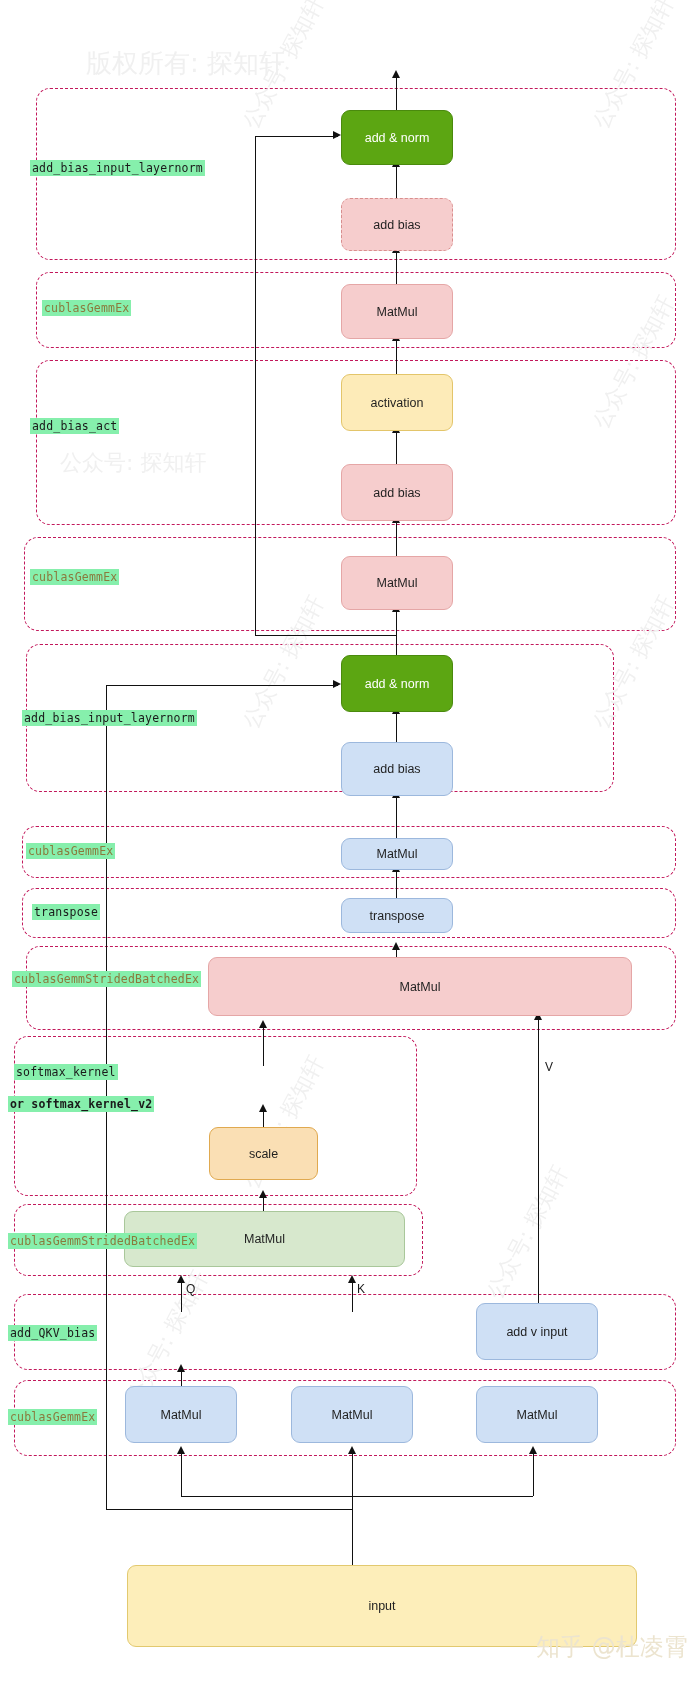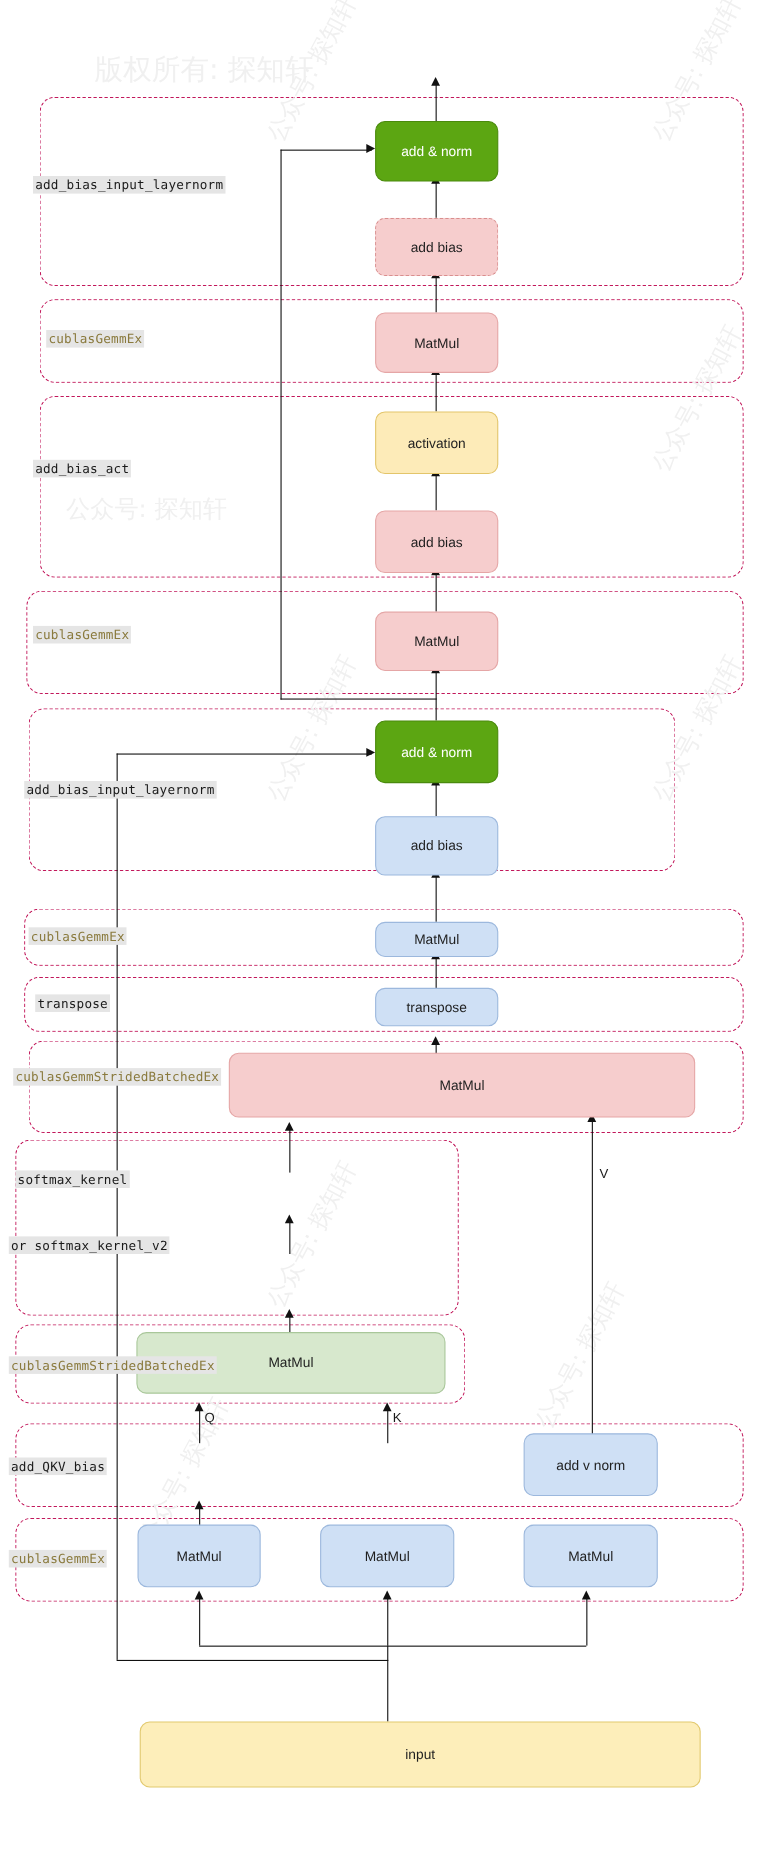--- a/index.html
+++ b/index.html
@@ -14,21 +14,21 @@
     box-sizing:border-box;
     background:transparent;
   }
   .group-label{
     position:absolute;
     font-family:"DejaVu Sans Mono","Liberation Mono",monospace;
     font-size:11.5px;
     letter-spacing:.2px;
     white-space:nowrap;
     color:#1a1a1a;
-    background:#e5e5e5;
+    background:#86efac;
     padding:1px 2px;
     z-index:6;
   }
   .group-label.tan{color:#8a7a3d;}
 
   
   .node{
     position:absolute;
     box-sizing:border-box;
     border-radius:9px;
@@ -130,21 +130,21 @@
   <div class="group-label tan" style="left:26px;top:843px;">cublasGemmEx</div>
 
   <div class="group" style="left:22px;top:888px;width:654px;height:50px;"></div>
   <div class="group-label" style="left:32px;top:904px;">transpose</div>
 
   <div class="group" style="left:26px;top:946px;width:650px;height:84px;"></div>
   <div class="group-label tan" style="left:12px;top:971px;">cublasGemmStridedBatchedEx</div>
 
   <div class="group" style="left:14px;top:1036px;width:403px;height:160px;"></div>
   <div class="group-label" style="left:14px;top:1064px;">softmax_kernel</div>
-  <div class="group-label" style="left:8px;top:1124px;">or softmax_kernel_v2</div>
+  <div class="group-label" style="left:8px;top:1096px;font-weight:bold;">or softmax_kernel_v2</div>
 
   <div class="group" style="left:14px;top:1204px;width:409px;height:72px;"></div>
   <div class="group-label tan" style="left:8px;top:1233px;">cublasGemmStridedBatchedEx</div>
 
   <div class="group" style="left:14px;top:1294px;width:662px;height:76px;"></div>
   <div class="group-label" style="left:8px;top:1325px;">add_QKV_bias</div>
 
   <div class="group" style="left:14px;top:1380px;width:662px;height:76px;"></div>
   <div class="group-label tan" style="left:8px;top:1409px;">cublasGemmEx</div>
 
@@ -241,29 +241,31 @@
 
   <div class="node n-blue" style="left:341px;top:742px;width:112px;height:54px;">add bias</div>
 
   <div class="node n-blue" style="left:341px;top:838px;width:112px;height:32px;">MatMul</div>
 
   <div class="node n-blue" style="left:341px;top:898px;width:112px;height:35px;">transpose</div>
 
   <div class="node n-pink" style="left:208px;top:957px;width:424px;height:59px;">MatMul</div>
 
 
+  <div class="node n-orange" style="left:209px;top:1127px;width:109px;height:53px;">scale</div>
 
   <div class="node n-lgreen" style="left:124px;top:1211px;width:281px;height:56px;">MatMul</div>
 
 
 
-  <div class="node n-blue" style="left:476px;top:1303px;width:122px;height:57px;">add v norm</div>
+  <div class="node n-blue" style="left:476px;top:1303px;width:122px;height:57px;">add v input</div>
 
   <div class="node n-blue" style="left:125px;top:1386px;width:112px;height:57px;">MatMul</div>
 
   <div class="node n-blue" style="left:291px;top:1386px;width:122px;height:57px;">MatMul</div>
 
   <div class="node n-blue" style="left:476px;top:1386px;width:122px;height:57px;">MatMul</div>
 
-  <div class="node n-input" style="left:127px;top:1565px;width:510px;height:60px;">input</div>
-
+  <div class="node n-input" style="left:127px;top:1565px;width:510px;height:82px;">input</div>
+
+  <div class="wm-bottom" style="left:536px;top:1631px;">知乎 @杜凌霄</div>
 
 </div>
 
 </body></html>

